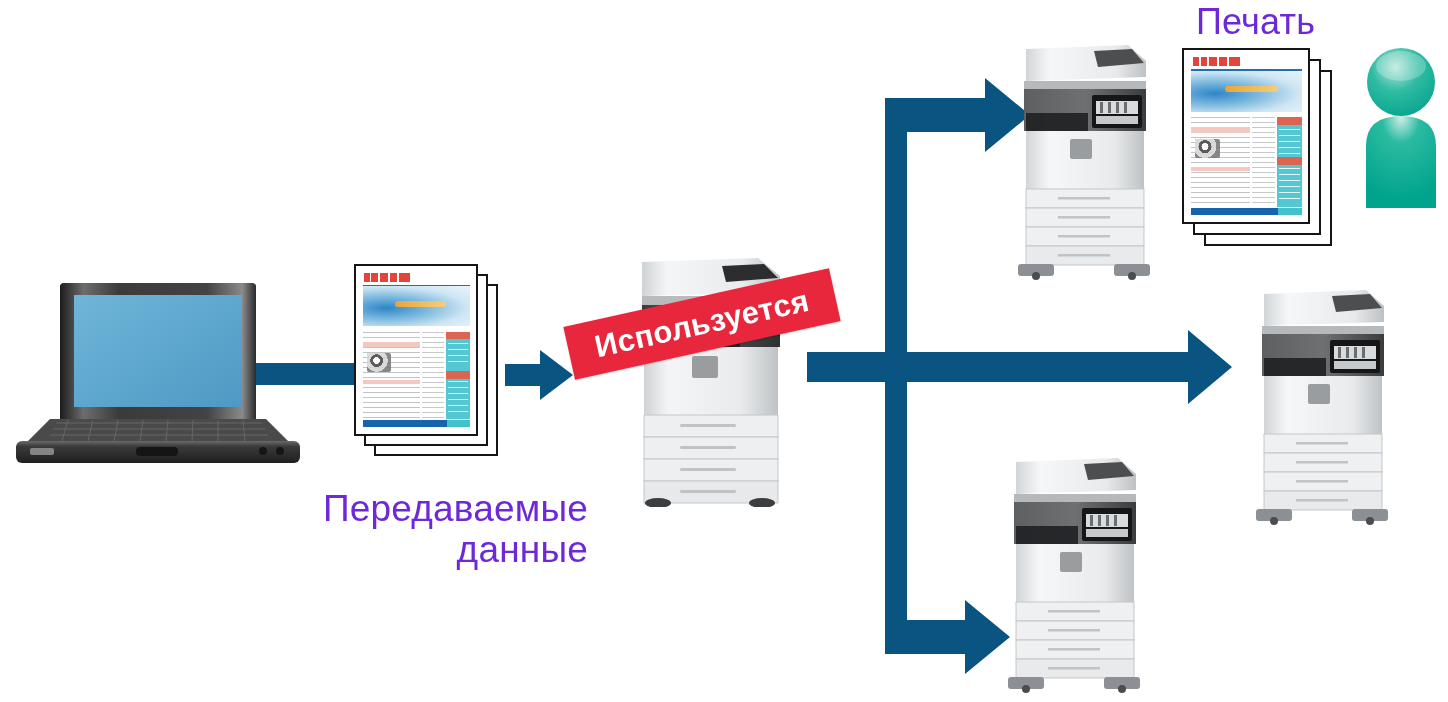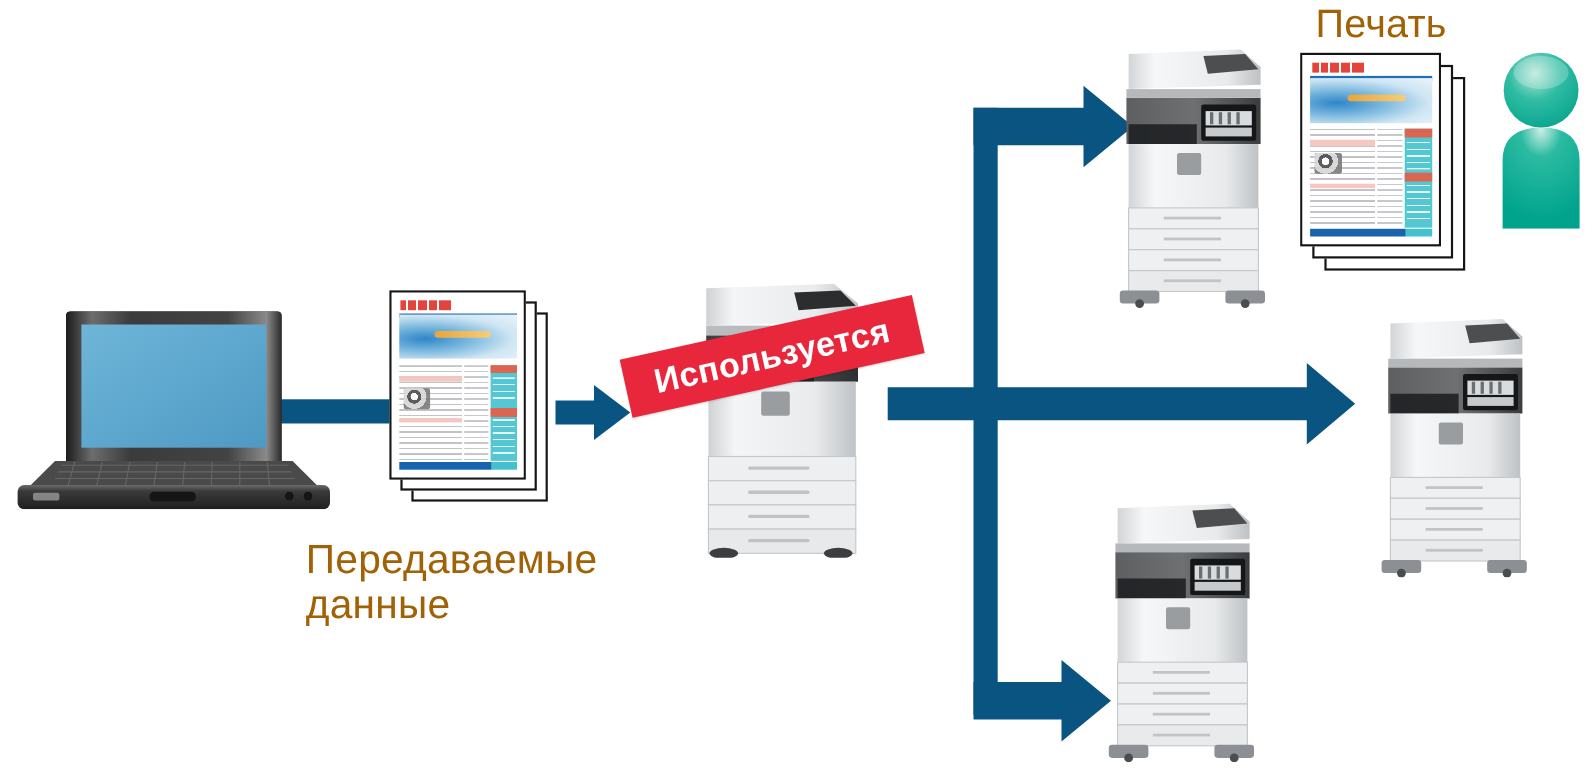--- a/index.html
+++ b/index.html
@@ -20,33 +20,33 @@
     left: 0; top: 0;
     width: 1448px;
     height: 702px;
   }
 
   
   .label {
     position: absolute;
     font-family: "Liberation Sans", sans-serif;
     font-weight: 400;
-    color: #a16207;
+    color: #6d28d9;
     white-space: pre;
     line-height: 1.12;
     letter-spacing: 0.2px;
   }
   #label-main-mfp {
     left: 575px; top: 192px;
     font-size: 35px;
   }
   #label-transmitted {
     left: 278px; top: 488px;
     font-size: 37px;
-    text-align: left;
+    text-align: right;
     width: 310px;
   }
   #label-print {
     left: 1196px; top: 2px;
     font-size: 36px;
   }
 
   
   #banner-in-use {
     position: absolute;

